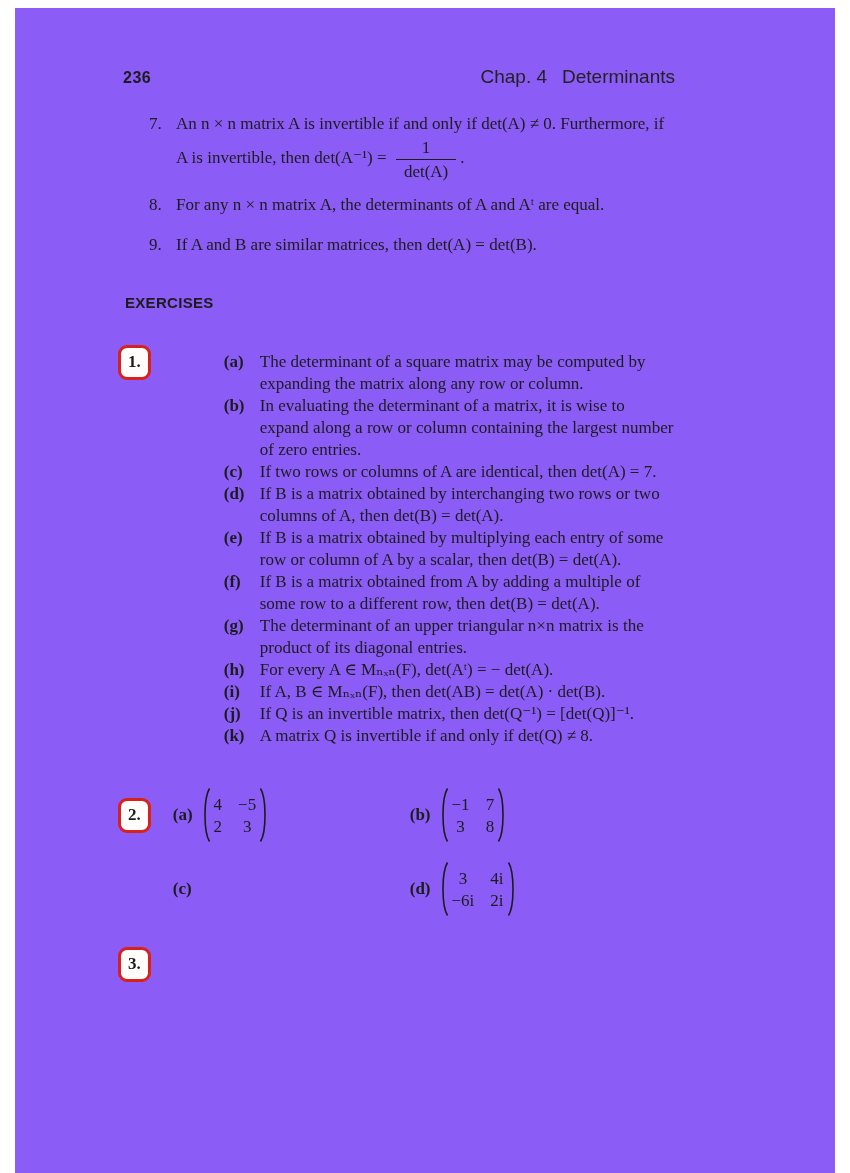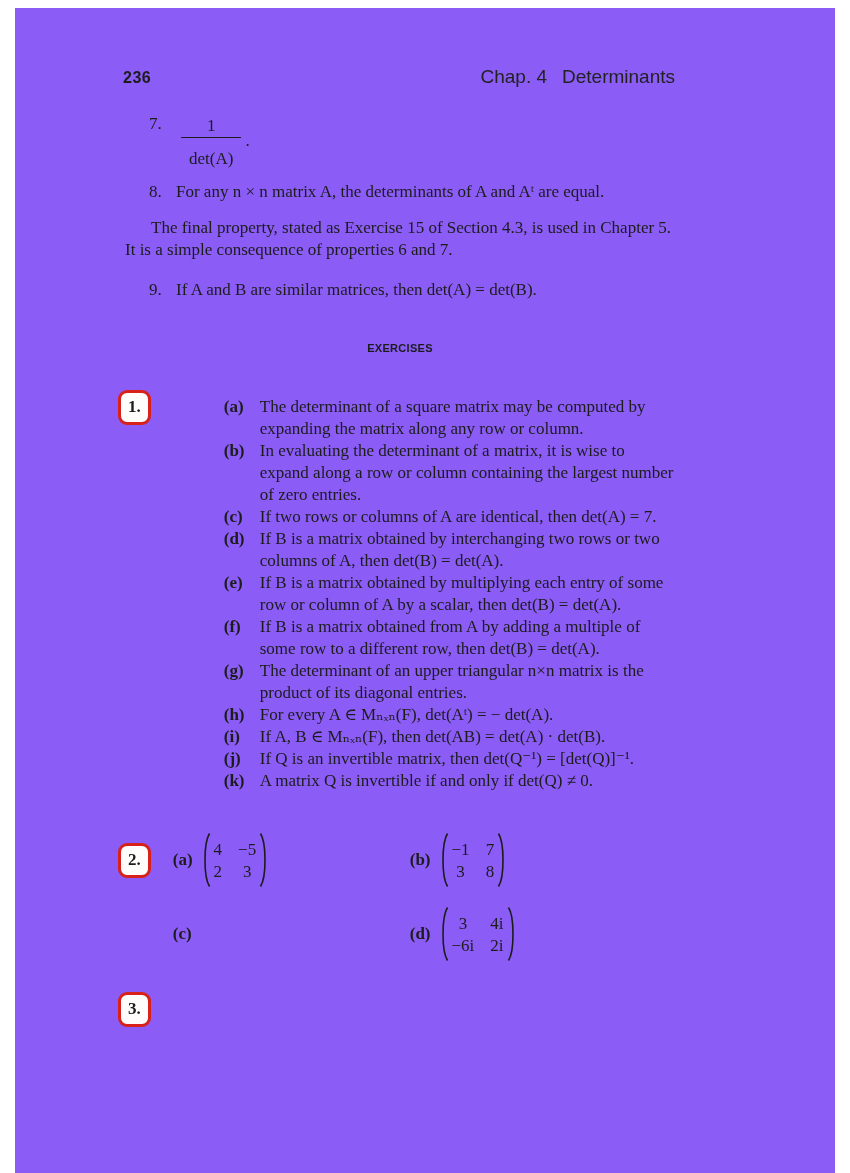--- a/index.html
+++ b/index.html
@@ -30,31 +30,31 @@
   .prop { display:flex; margin:0 0 10px 24px; }
   .prop .pnum { flex:0 0 27px; }
   .prop .ptext { flex:1; }
 
   
   .frac {
     display:inline-block; vertical-align:middle;
     text-align:center; margin:2px 4px 2px 5px; line-height:21px;
   }
   .frac .fnum { display:block; padding:0 8px 1px; }
-  .frac .fden { display:block; border-top:1.4px solid #1c1c1c; padding:10px 8px 0; }
+  .frac .fden { display:block; border-top:1.4px solid #1c1c1c; padding:1px 8px 0; }
 
   .bodypara { margin:0; text-indent:26px; }
   .para-group { margin:14px 0 18px; }
   .prop9 { margin-top:16px; }
 
   
   .exh {
     font-family:"Liberation Sans","DejaVu Sans",sans-serif;
-    font-weight:bold; font-size:11px; letter-spacing:0.3px;
-    text-align:center; margin:36px 0 26px;
+    font-weight:bold; font-size:15px; letter-spacing:0.3px;
+    text-align:left; margin:36px 0 26px;
   }
   .exercise { display:flex; align-items:baseline; margin:0 0 6px -7px; }
   .rednum {
     flex:none;
     border:3px solid #d8211a; border-radius:9px;
     padding:3px 7px 4px;
     font-weight:bold;
     margin-right:17px;
     background:#fffdfc;
   }
@@ -93,30 +93,29 @@
     <span class="chap">
       <span>Chap. 4</span>
       <span>Determinants</span>
     </span>
   </div>
 
   <div class="content">
 
     <div class="prop">
       <span class="pnum">7.</span>
-      <div class="ptext"><span class="frac"><span class="fnum">1</span><span class="fden">det(A)</span></span><span>.</span></div>
+      <div class="ptext"><span>An n × n matrix A is invertible if and only if det(A) ≠ 0. Furthermore, if A is invertible, then det(A⁻¹) = </span><span class="frac"><span class="fnum">1</span><span class="fden">det(A)</span></span><span>.</span></div>
     </div>
 
     <div class="prop">
       <span class="pnum">8.</span>
       <div class="ptext">For any n × n matrix A, the determinants of A and Aᵗ are equal.</div>
     </div>
 
     <div class="para-group">
-      <p class="bodypara">The final property, stated as Exercise 15 of Section 4.3, is used in Chapter 5. It is a simple consequence of properties 6 and 7.</p>
     </div>
 
     <div class="prop prop9">
       <span class="pnum">9.</span>
       <div class="ptext">If A and B are similar matrices, then det(A) = det(B).</div>
     </div>
 
     <h2 class="exh">EXERCISES</h2>
 
     <div class="exercise">
@@ -158,21 +157,21 @@
           <div class="sub">
             <span class="slab">(i)</span>
             <div class="stext">If A, B ∈ Mₙₓₙ(F), then det(AB) = det(A) · det(B).</div>
           </div>
           <div class="sub">
             <span class="slab">(j)</span>
             <div class="stext">If Q is an invertible matrix, then det(Q⁻¹) = [det(Q)]⁻¹.</div>
           </div>
           <div class="sub">
             <span class="slab">(k)</span>
-            <div class="stext">A matrix Q is invertible if and only if det(Q) ≠ 0.</div>
+            <div class="stext">A matrix Q is invertible if and only if det(Q) ≠ 8.</div>
           </div>
         </div>
       </div>
     </div>
 
     <div class="exercise ex2wrap">
       <span class="rednum">2.</span>
       <div class="exbody">
 
         <div class="matblock">

